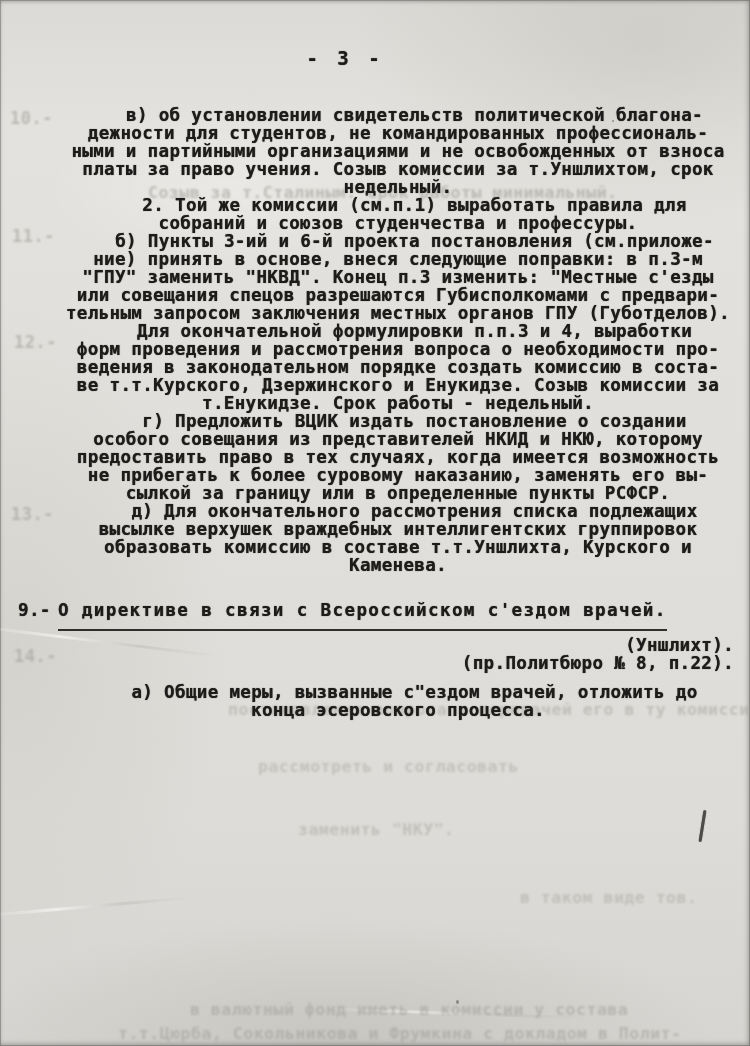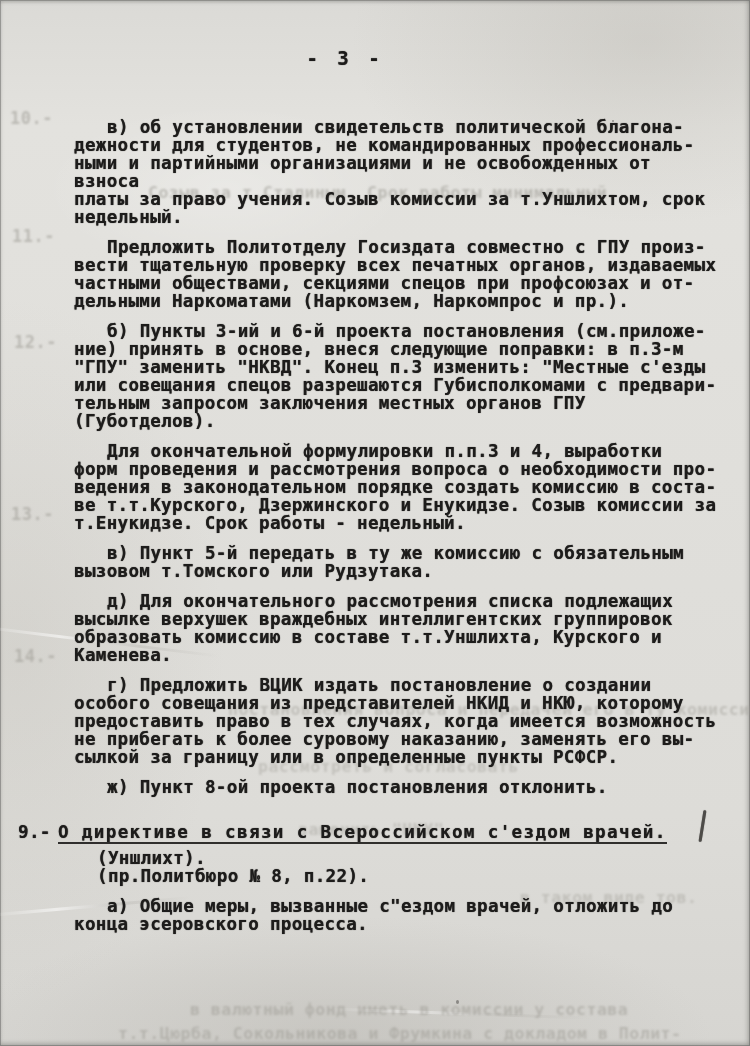--- a/index.html
+++ b/index.html
@@ -33,29 +33,29 @@
     text-shadow:0 0 1px rgba(25,24,22,0.75), 0.4px 0.4px 0 rgba(25,24,22,0.28);
   }
   .pagenum{
     position:absolute;top:47px;left:0;width:690px;text-align:center;
     font-size:19px;letter-spacing:4px;
   }
   .docbody{
     position:absolute;top:106px;left:62px;width:672px;
     font-size:17.5px;line-height:18px;letter-spacing:0.35px;
   }
-  .para{margin:12px;white-space:pre-line;text-indent:33px;}
+  .para{margin:0;white-space:pre-line;text-indent:33px;text-align:center;}
   .sec{margin-top:27px;}
   .sec-head-row{display:flex;align-items:flex-start;margin-left:-44px;}
   .sec-num{flex:0 0 40px;white-space:nowrap;}
   .sec-title{
     border-bottom:2px solid rgba(29,28,27,0.9);
-    letter-spacing:1.4px;padding-bottom:1px;white-space:nowrap;
+    letter-spacing:1.4px;padding-bottom:10px;white-space:nowrap;
   }
-  .sec-sub{margin:5px 0 0 35px;white-space:pre-line;}
+  .sec-sub{margin:5px 0 0 35px;white-space:pre-line;text-align:right;}
   .sec-paras{margin-top:11px;}
 
   
   .bleed{
     position:absolute;color:#9b9992;font-weight:bold;
     filter:blur(1.1px);opacity:0.55;white-space:nowrap;
     font-size:16.5px;letter-spacing:0.5px;pointer-events:none;
   }
   .bleed.margin-num{font-size:17px;}
   .penmark{
@@ -93,46 +93,41 @@
   <div class="penmark"></div>
 
   <div class="pagenum typed">- 3 -</div>
 
   <div class="docbody typed">
     <p class="para">в) об установлении свидетельств политической благона-
 дежности для студентов, не командированных профессиональ-
 ными и партийными организациями и не освобожденных от взноса
 платы за право учения. Созыв комиссии за т.Уншлихтом, срок
 недельный.</p>
-    <p class="para">Предложить Политотделу Госиздата совместно с ГПУ произ-
-вести тщательную проверку всех печатных органов, издаваемых
-частными обществами, секциями спецов при профсоюзах и от-
-дельными Наркоматами (Наркомзем, Наркомпрос и пр.).</p>
+    <p class="para">2. Той же комиссии (см.п.1) выработать правила для
+собраний и союзов студенчества и профессуры.</p>
     <p class="para">б) Пункты 3-ий и 6-й проекта постановления (см.приложе-
 ние) принять в основе, внеся следующие поправки: в п.3-м
 "ГПУ" заменить "НКВД". Конец п.3 изменить: "Местные с'езды
 или совещания спецов разрешаются Губисполкомами с предвари-
 тельным запросом заключения местных органов ГПУ (Губотделов).</p>
     <p class="para">Для окончательной формулировки п.п.3 и 4, выработки
 форм проведения и рассмотрения вопроса о необходимости про-
 ведения в законодательном порядке создать комиссию в соста-
 ве т.т.Курского, Дзержинского и Енукидзе. Созыв комиссии за
 т.Енукидзе. Срок работы - недельный.</p>
-    <p class="para">в) Пункт 5-й передать в ту же комиссию с обязательным
-вызовом т.Томского или Рудзутака.</p>
-    <p class="para">д) Для окончательного рассмотрения списка подлежащих
-высылке верхушек враждебных интеллигентских группировок
-образовать комиссию в составе т.т.Уншлихта, Курского и
-Каменева.</p>
     <p class="para">г) Предложить ВЦИК издать постановление о создании
 особого совещания из представителей НКИД и НКЮ, которому
 предоставить право в тех случаях, когда имеется возможность
 не прибегать к более суровому наказанию, заменять его вы-
 сылкой за границу или в определенные пункты РСФСР.</p>
-    <p class="para">ж) Пункт 8-ой проекта постановления отклонить.</p>
+    <p class="para">д) Для окончательного рассмотрения списка подлежащих
+высылке верхушек враждебных интеллигентских группировок
+образовать комиссию в составе т.т.Уншлихта, Курского и
+Каменева.</p>
 
     <div class="sec">
       <div class="sec-head-row">
         <span class="sec-num">9.-</span>
         <span class="sec-title">О директиве в связи с Всероссийском с'ездом врачей.</span>
       </div>
       <div class="sec-sub">(Уншлихт).
 (пр.Политбюро № 8, п.22).</div>
       <div class="sec-paras">
         <p class="para">а) Общие меры, вызванные с"ездом врачей, отложить до

